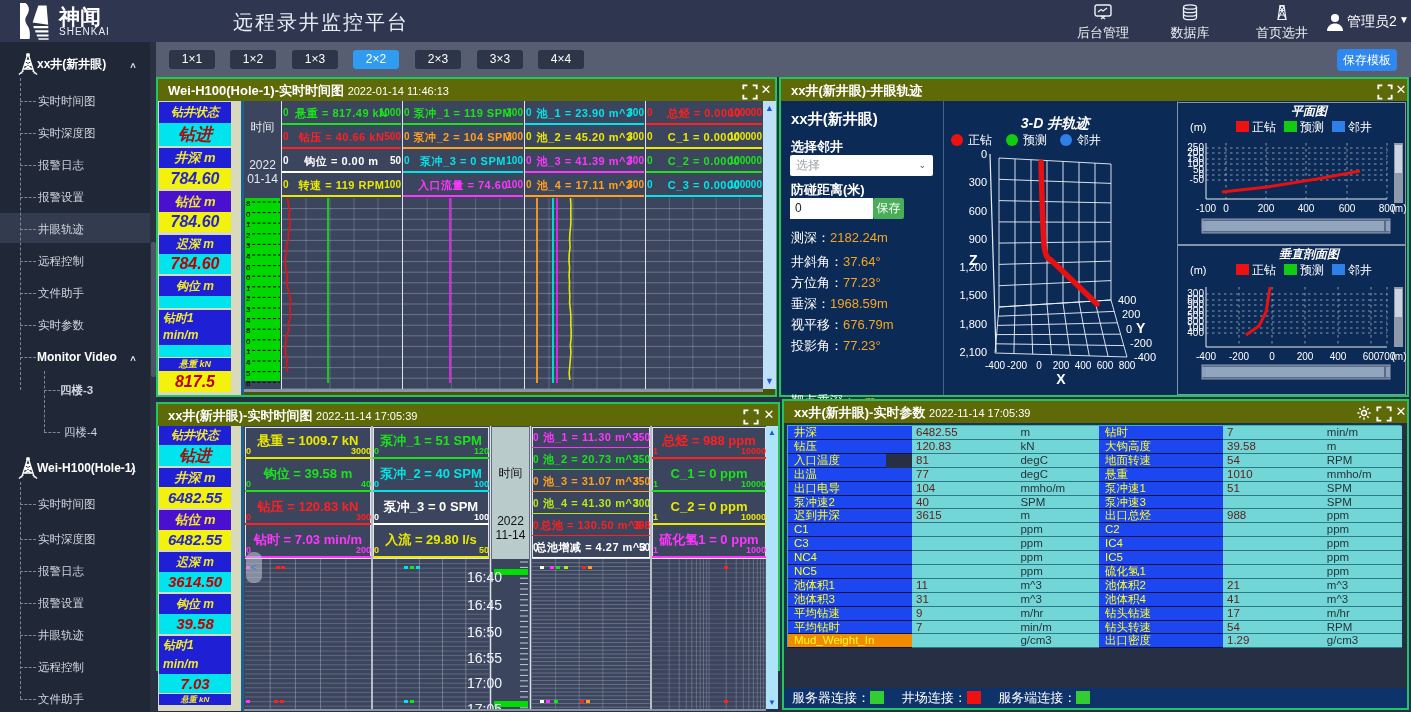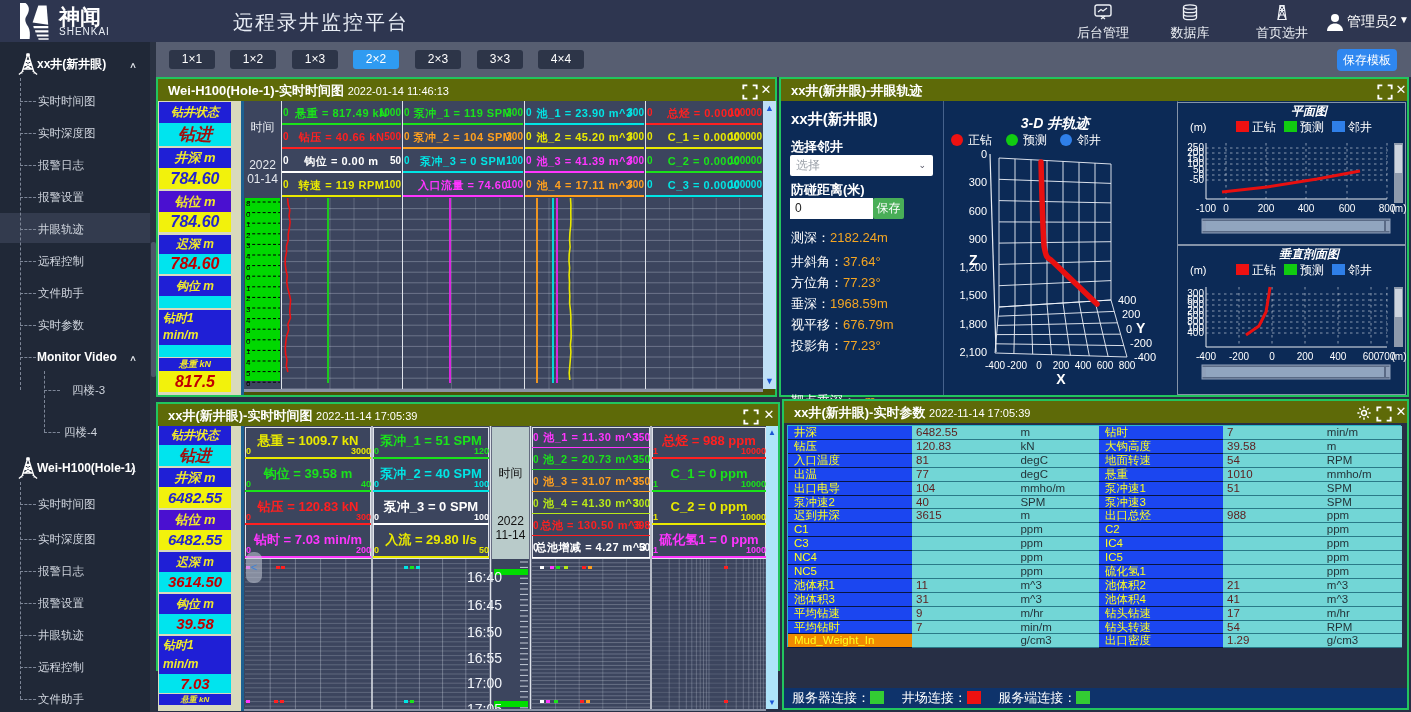--- a/index.html
+++ b/index.html
@@ -163,21 +163,21 @@
       <span class="tx">实时参数</span>
     </div>
   <div class="dash" style="left:20px;top:315px;"></div>
     <div class="troot" style="top:301px;">
       <span class="tx">Monitor Video</span>
       <span class="caret">∧</span>
     </div>
   <div class="vdash" style="left:44px;top:329px;height:61px;"></div>
   <div class="dash" style="left:44px;top:348px;"></div>
     <div class="titem" style="top:335px;">
-      <span class="tx" style="left:72px;">四楼-3</span>
+      <span class="tx" style="left:60px;font-weight:bold;">四楼-3</span>
     </div>
   <div class="dash" style="left:44px;top:390px;"></div>
     <div class="titem" style="top:377px;">
       <span class="tx" style="left:64px;">四楼-4</span>
     </div>
   <svg class="abs" style="left:18px;top:413px" width="20" height="25" viewBox="0 0 22 26">
       <path d="M11 2 L4 24 M11 2 L18 24 M5.5 19 h11 M7 14 h8 M8.2 9.5 h5.6 M7 14 l8 5 M15 14 l-8 5 M8.2 9.5 l6.8 4.5 M13.8 9.5 l-6.8 4.5 M1 25 l5 -4 M21 25 l-5 -4" stroke="#fff" stroke-width="1.5" fill="none"></path>
       <path d="M9 2 h4 v3 h-4 z" fill="#fff"></path>
     </svg>
   <div class="troot" style="top:412px;">
@@ -729,21 +729,21 @@
           <span class="v">120.83</span>
           <span class="u">kN</span>
         </div>
         <div class="pl" style="left:311px;width:124px;">大钩高度</div>
         <div class="pv" style="left:435px;width:179px;">
           <span class="v">39.58</span>
           <span class="u">m</span>
         </div>
       </div>
   <div class="prow" style="top:28px;height:14px;">
-        <div class="pl" style="left:0;width:124px;background:#1b46f0;">入口温度</div>
+        <div class="pl" style="left:0;width:98px;background:#1b46f0;">入口温度</div>
         <div class="pv" style="left:124px;width:187px;">
           <span class="v">81</span>
           <span class="u">degC</span>
         </div>
         <div class="pl" style="left:311px;width:124px;">地面转速</div>
         <div class="pv" style="left:435px;width:179px;">
           <span class="v">54</span>
           <span class="u">RPM</span>
         </div>
       </div>

